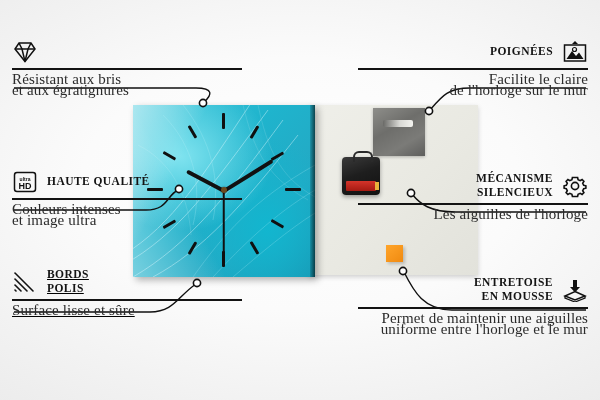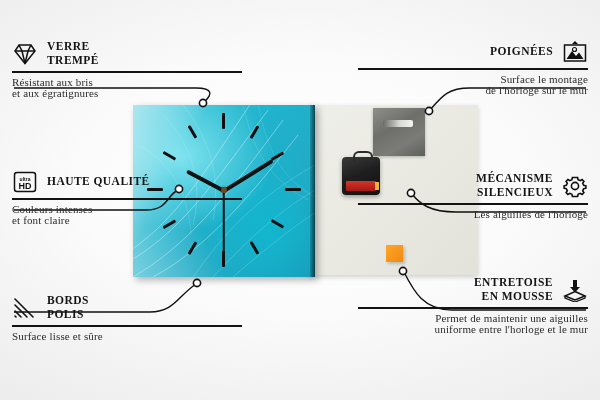--- a/index.html
+++ b/index.html
@@ -89,21 +89,21 @@
   .callout.left{left:12px;text-align:left;}
   .callout.right{right:12px;text-align:right;}
   .co-head{display:flex;align-items:center;gap:9px;}
   .callout.right .co-head{flex-direction:row-reverse;}
   .co-title{
     font-weight:bold;font-size:11.5px;letter-spacing:.45px;color:#141414;
     line-height:13.5px;text-transform:uppercase;
   }
   .co-rule{height:1.6px;background:#131313;margin:4px 0 4px 0;}
   .co-sub{
-    font-size:11px;line-height:11.6px;color:#2b2b2b;letter-spacing:.15px;
+    font-size:15px;line-height:11.6px;color:#2b2b2b;letter-spacing:.15px;
   }
   .ico{width:26px;height:24px;flex:0 0 26px;}
   .ico svg{display:block;width:26px;height:24px;}
 </style>
 </head>
 <body>
 
 <div class="stage">
 
   <div class="product">
@@ -196,24 +196,20 @@
     <div class="co-head">
       <span class="ico">
         <svg viewBox="0 0 26 24">
             <g fill="none" stroke="#111" stroke-width="1.5">
           <path d="M3,9 L13,21.5 L23,9 L19,3 L7,3 Z"></path>
           <path d="M3,9 L23,9"></path>
               <path d="M7,3 L10,9 L13,21.5 L16,9 L19,3"></path>
         </g>
           </svg>
       </span>
-      <div>
-        <div class="co-title">VERRE</div>
-        <div class="co-title">TREMPÉ</div>
-      </div>
     </div>
     <div class="co-rule"></div>
     <div class="co-sub">
       <div>Résistant aux bris</div>
       <div>et aux égratignures</div>
     </div>
   </div>
 
   <div class="callout left" style="top:170px;">
     <div class="co-head">
@@ -224,25 +220,25 @@
           <text x="13" y="19" font-family="Liberation Sans, sans-serif" font-size="9" font-weight="bold" text-anchor="middle" fill="#111">HD</text>
         </svg>
       </span>
       <div>
         <div class="co-title">HAUTE QUALITÉ</div>
       </div>
     </div>
     <div class="co-rule"></div>
     <div class="co-sub">
       <div>Couleurs intenses</div>
-      <div>et font claire</div>
-    </div>
-  </div>
-
-  <div class="callout left" style="top:294px;">
+      <div>et image ultra</div>
+    </div>
+  </div>
+
+  <div class="callout left" style="top:268px;text-decoration:underline;">
     <div class="co-head">
       <span class="ico">
         <svg viewBox="0 0 26 24">
             <g stroke="#111" stroke-width="1.6" stroke-linecap="round">
           <path d="M3,3 L21,21"></path>
               <path d="M3,9 L15,21"></path>
               <path d="M3,15 L9,21"></path>
               <path d="M3,20 L4,21"></path>
         </g>
           </svg>
@@ -267,21 +263,21 @@
           <path d="M4.5,19 L10,11 L14,16 L17,12.5 L21.5,19 Z" fill="#111"></path>
           <circle cx="12.5" cy="9.5" r="2" fill="none" stroke="#111" stroke-width="1.2"></circle>
         </svg>
       </span>
       <div>
         <div class="co-title">POIGNÉES</div>
       </div>
     </div>
     <div class="co-rule"></div>
     <div class="co-sub">
-      <div>Surface le montage</div>
+      <div>Facilite le claire</div>
       <div>de l'horloge sur le mur</div>
     </div>
   </div>
 
   <div class="callout right" style="top:172px;">
     <div class="co-head">
       <span class="ico">
         <svg viewBox="0 0 26 24">
             <g fill="none" stroke="#111" stroke-width="1.6">
           <path d="M13,3.5 l2.6,0 l.5,2.2 l2.1,1 l1.9,-1.2 l1.8,1.8 l-1.2,1.9 l1,2.1 l2.2,.5 l0,2.4 l-2.2,.5 l-1,2.1 l1.2,1.9 l-1.8,1.8 l-1.9,-1.2 l-2.1,1 l-.5,2.2 l-2.6,0"></path>

